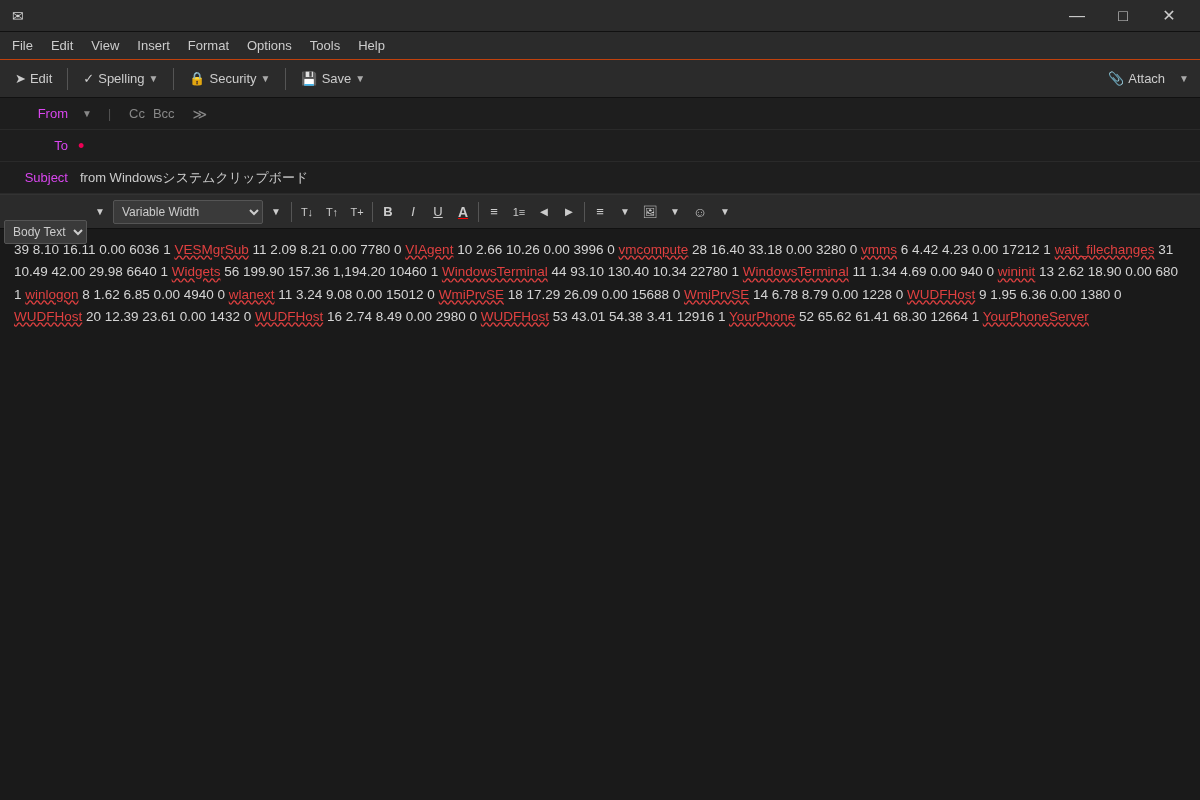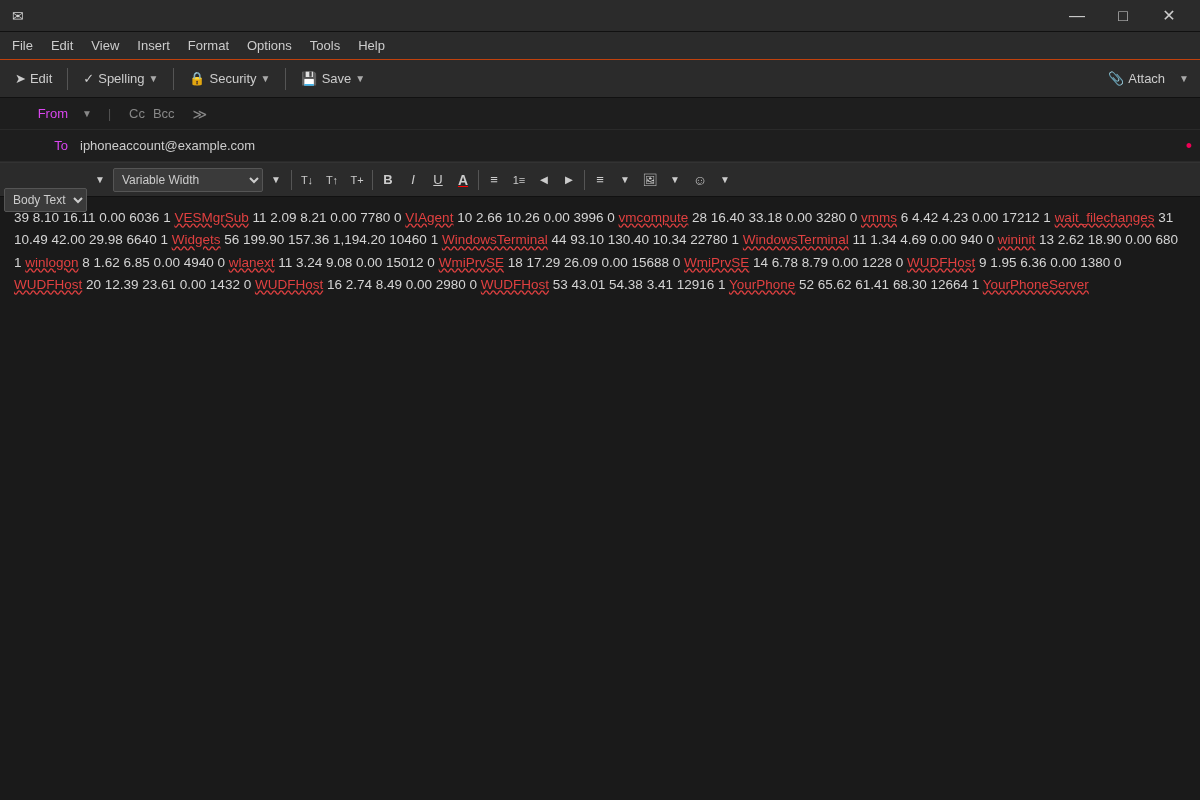--- a/index.html
+++ b/index.html
@@ -315,24 +315,27 @@
       <span class="cc-bcc">
         <span>Cc</span>
         <span>Bcc</span>
       </span>
       <span class="expand-btn">≫</span>
     </div>
   </div>
 
   <div class="header-row">
     <span class="header-label">To</span>
-    <input class="header-input" type="text" style="flex: 1 1 0%;" value="iphoneaccount@example.com">
     <span class="to-dot">•</span>
   </div>
 
+  <div class="header-row">
+    <span class="header-label">Subject</span>
+    <input class="header-input" type="text" style="flex: 1 1 0%;" value="from Windowsシステムクリップボード">
+  </div>
 </div>
 
 <div class="format-toolbar">
 
   <div class="fmt-dropdown">
     <select class="fmt-select fmt-select-narrow">
       <option>Body Text</option>
     </select>
     <button class="fmt-btn" style="font-size:10px;">▼</button>
   </div>

